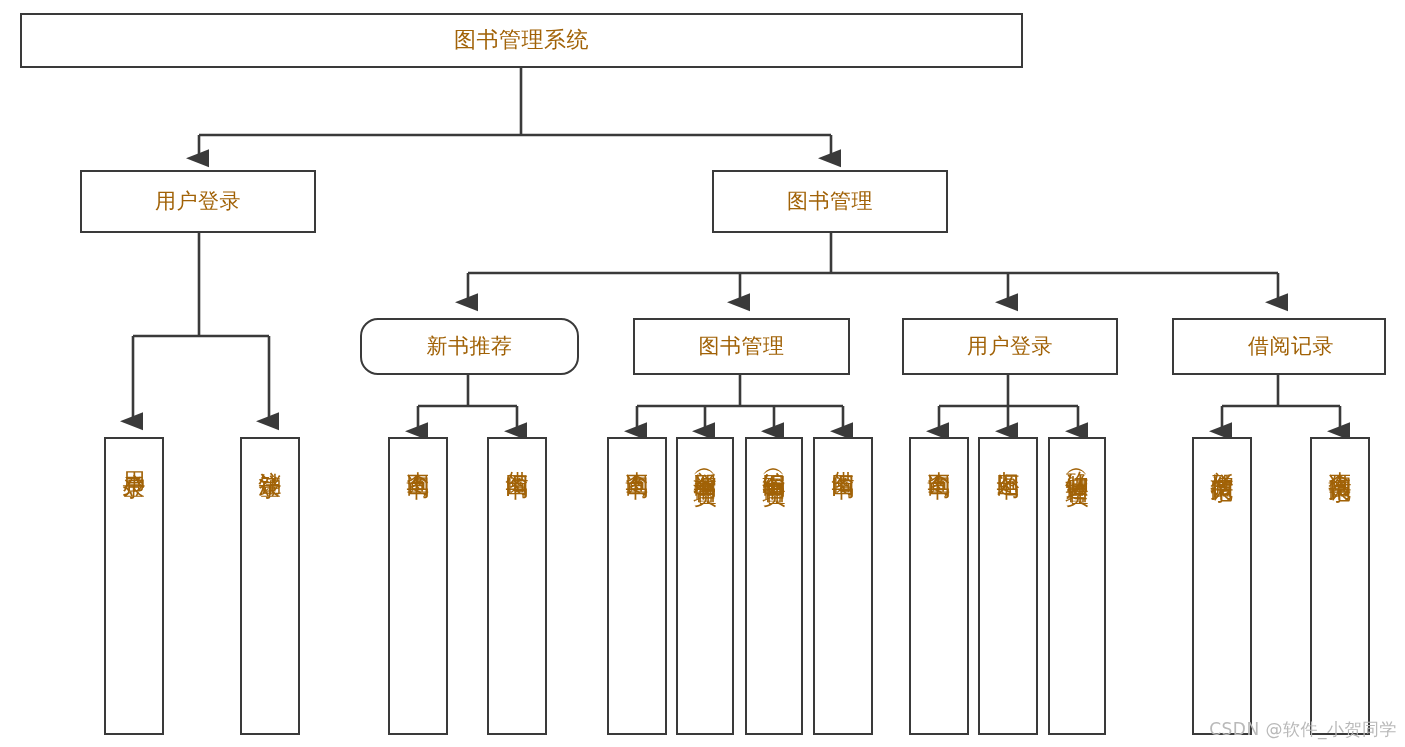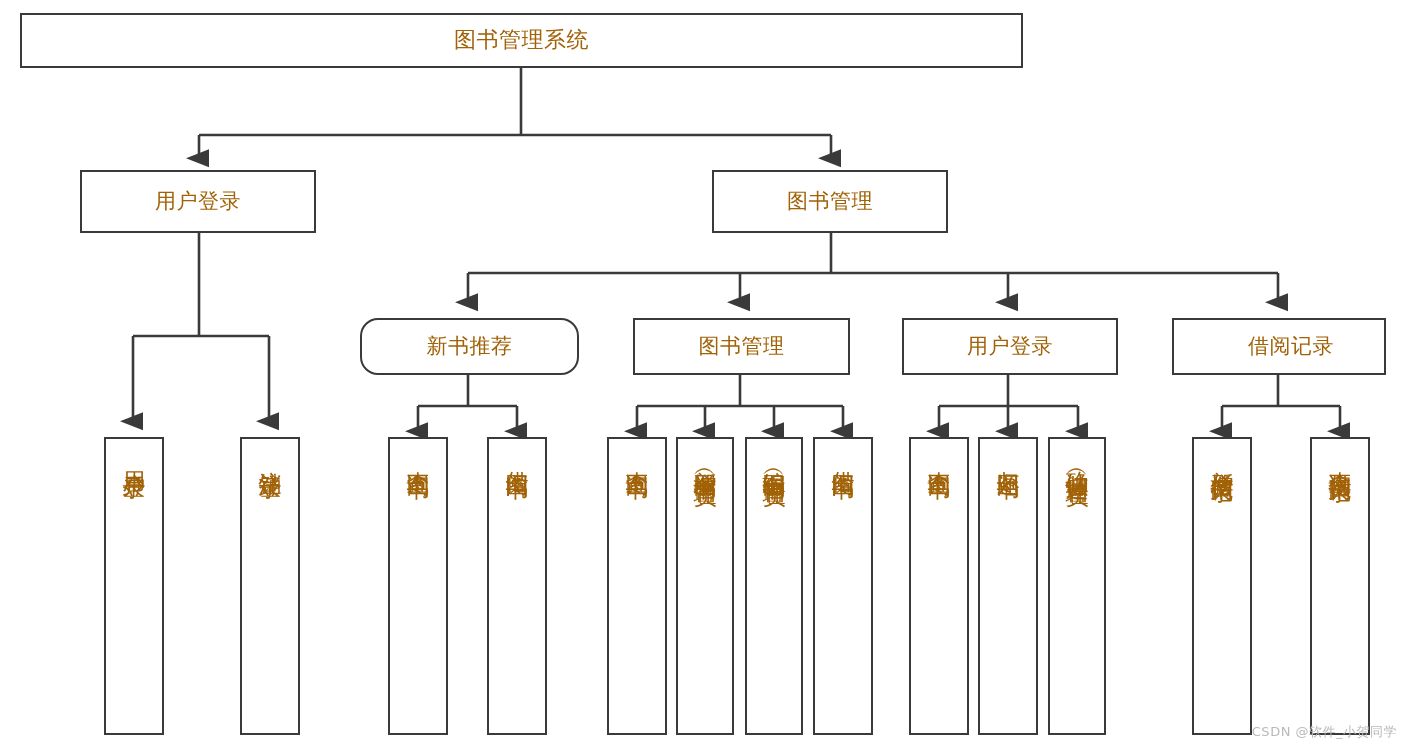--- a/index.html
+++ b/index.html
@@ -59,21 +59,21 @@
     text-orientation: upright;
     font-size: 23px;
     line-height: 1.0;
     letter-spacing: 2px;
     white-space: nowrap;
   }
   #watermark {
     position: absolute;
     right: 8px;
     bottom: 6px;
-    font-size: 13px;
+    font-size: 17px;
     color: #b9b9b9;
     letter-spacing: 0.5px;
     user-select: none;
     white-space: nowrap;
   }
 </style>
 </head>
 <body>
 
 <div id="canvas">

